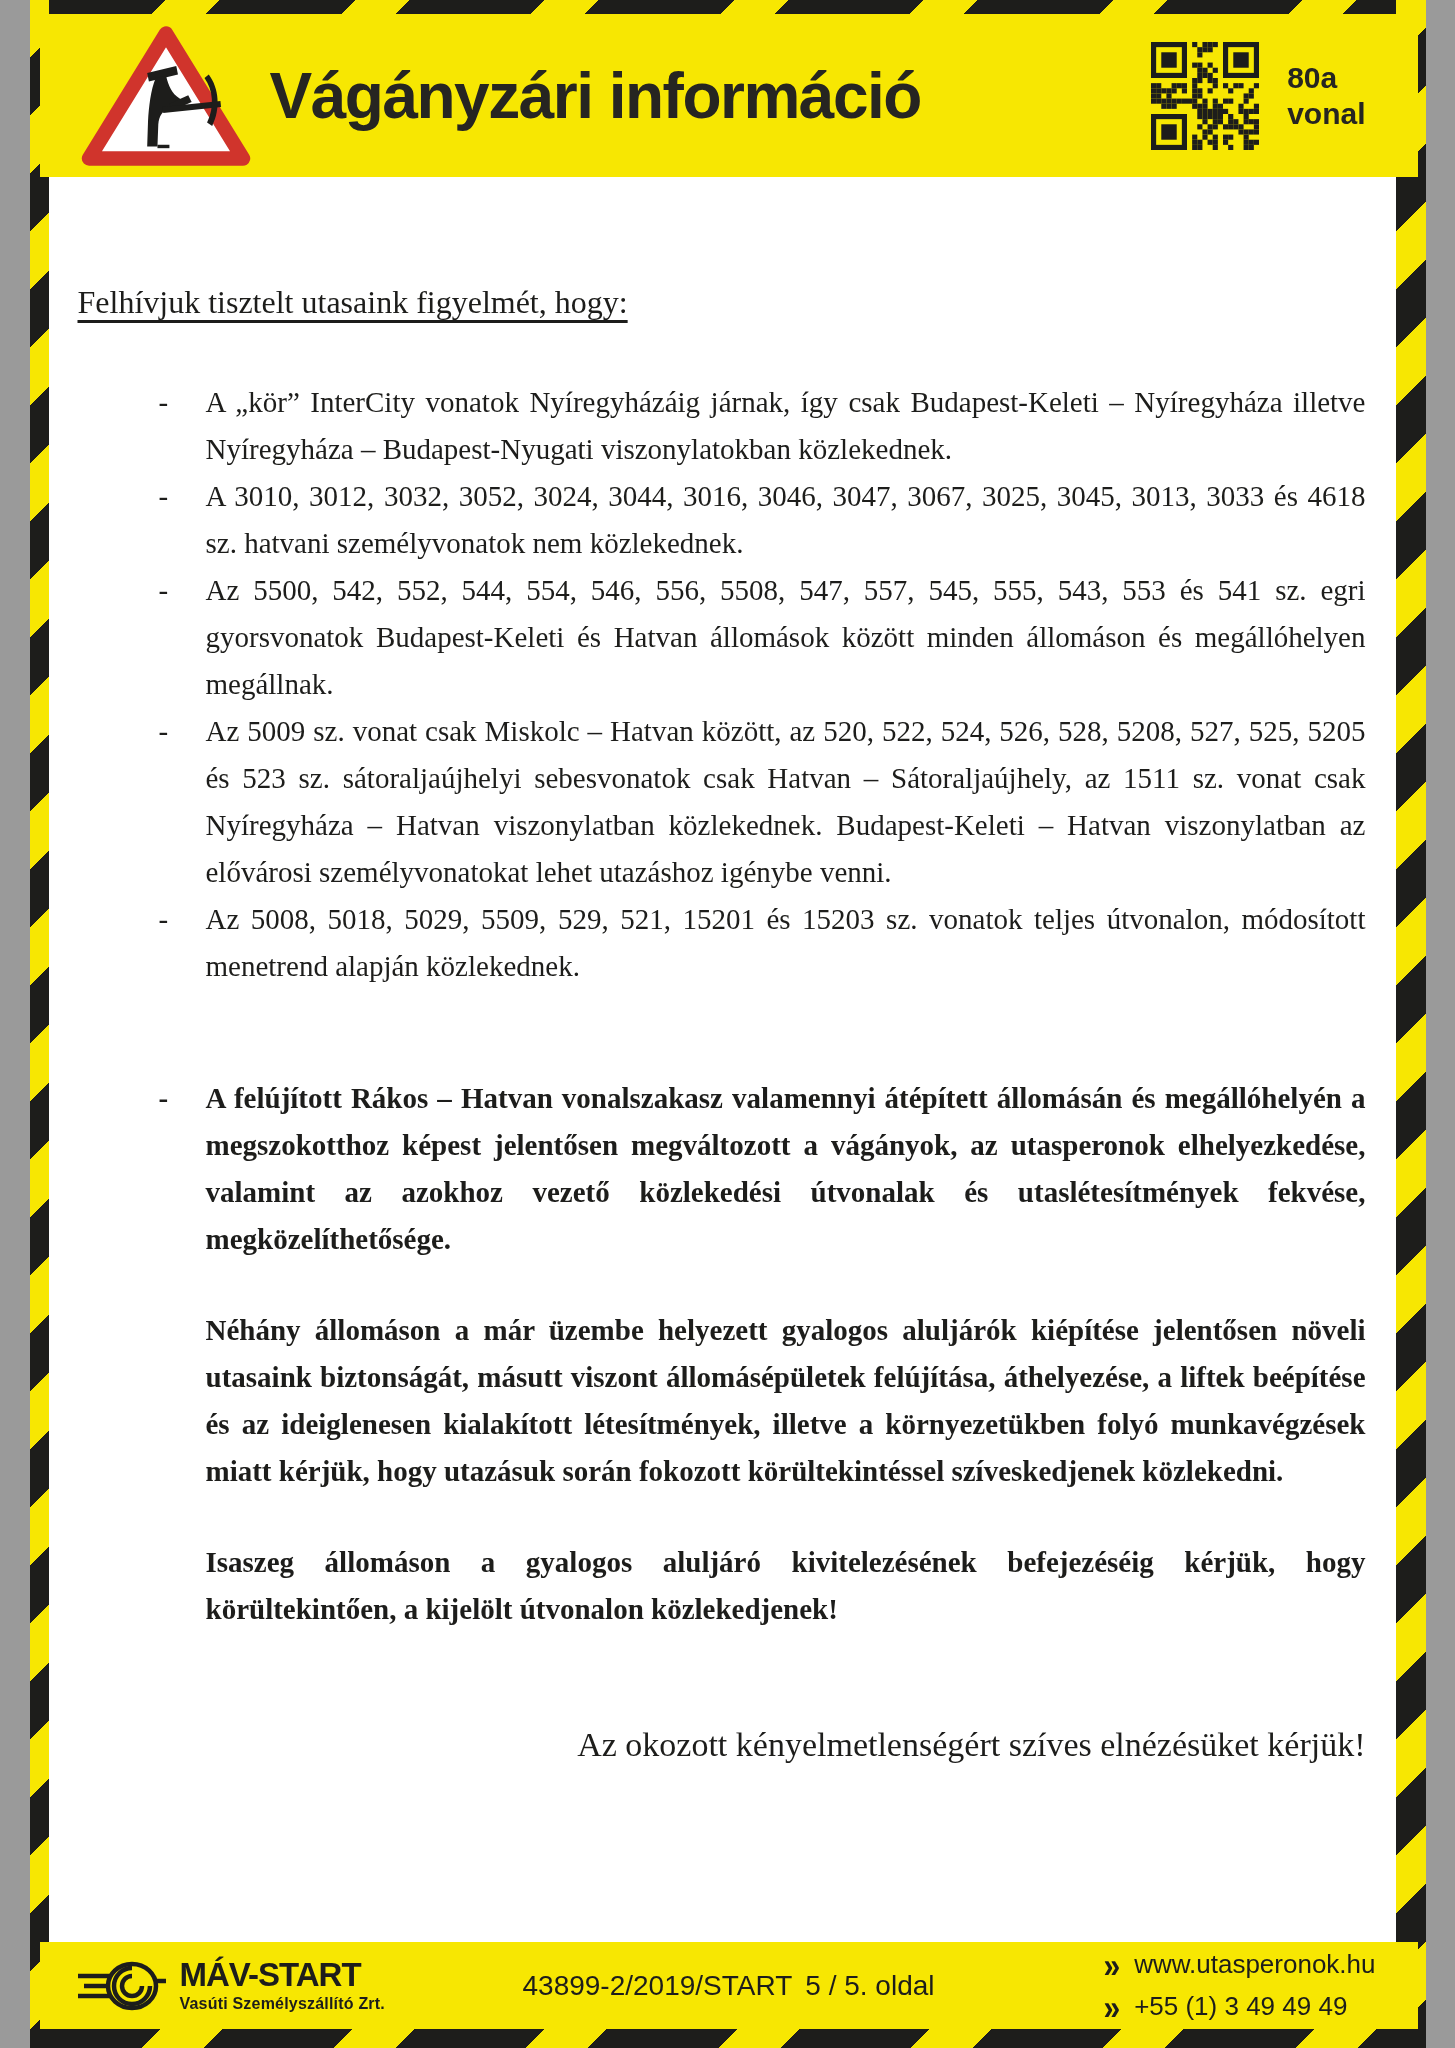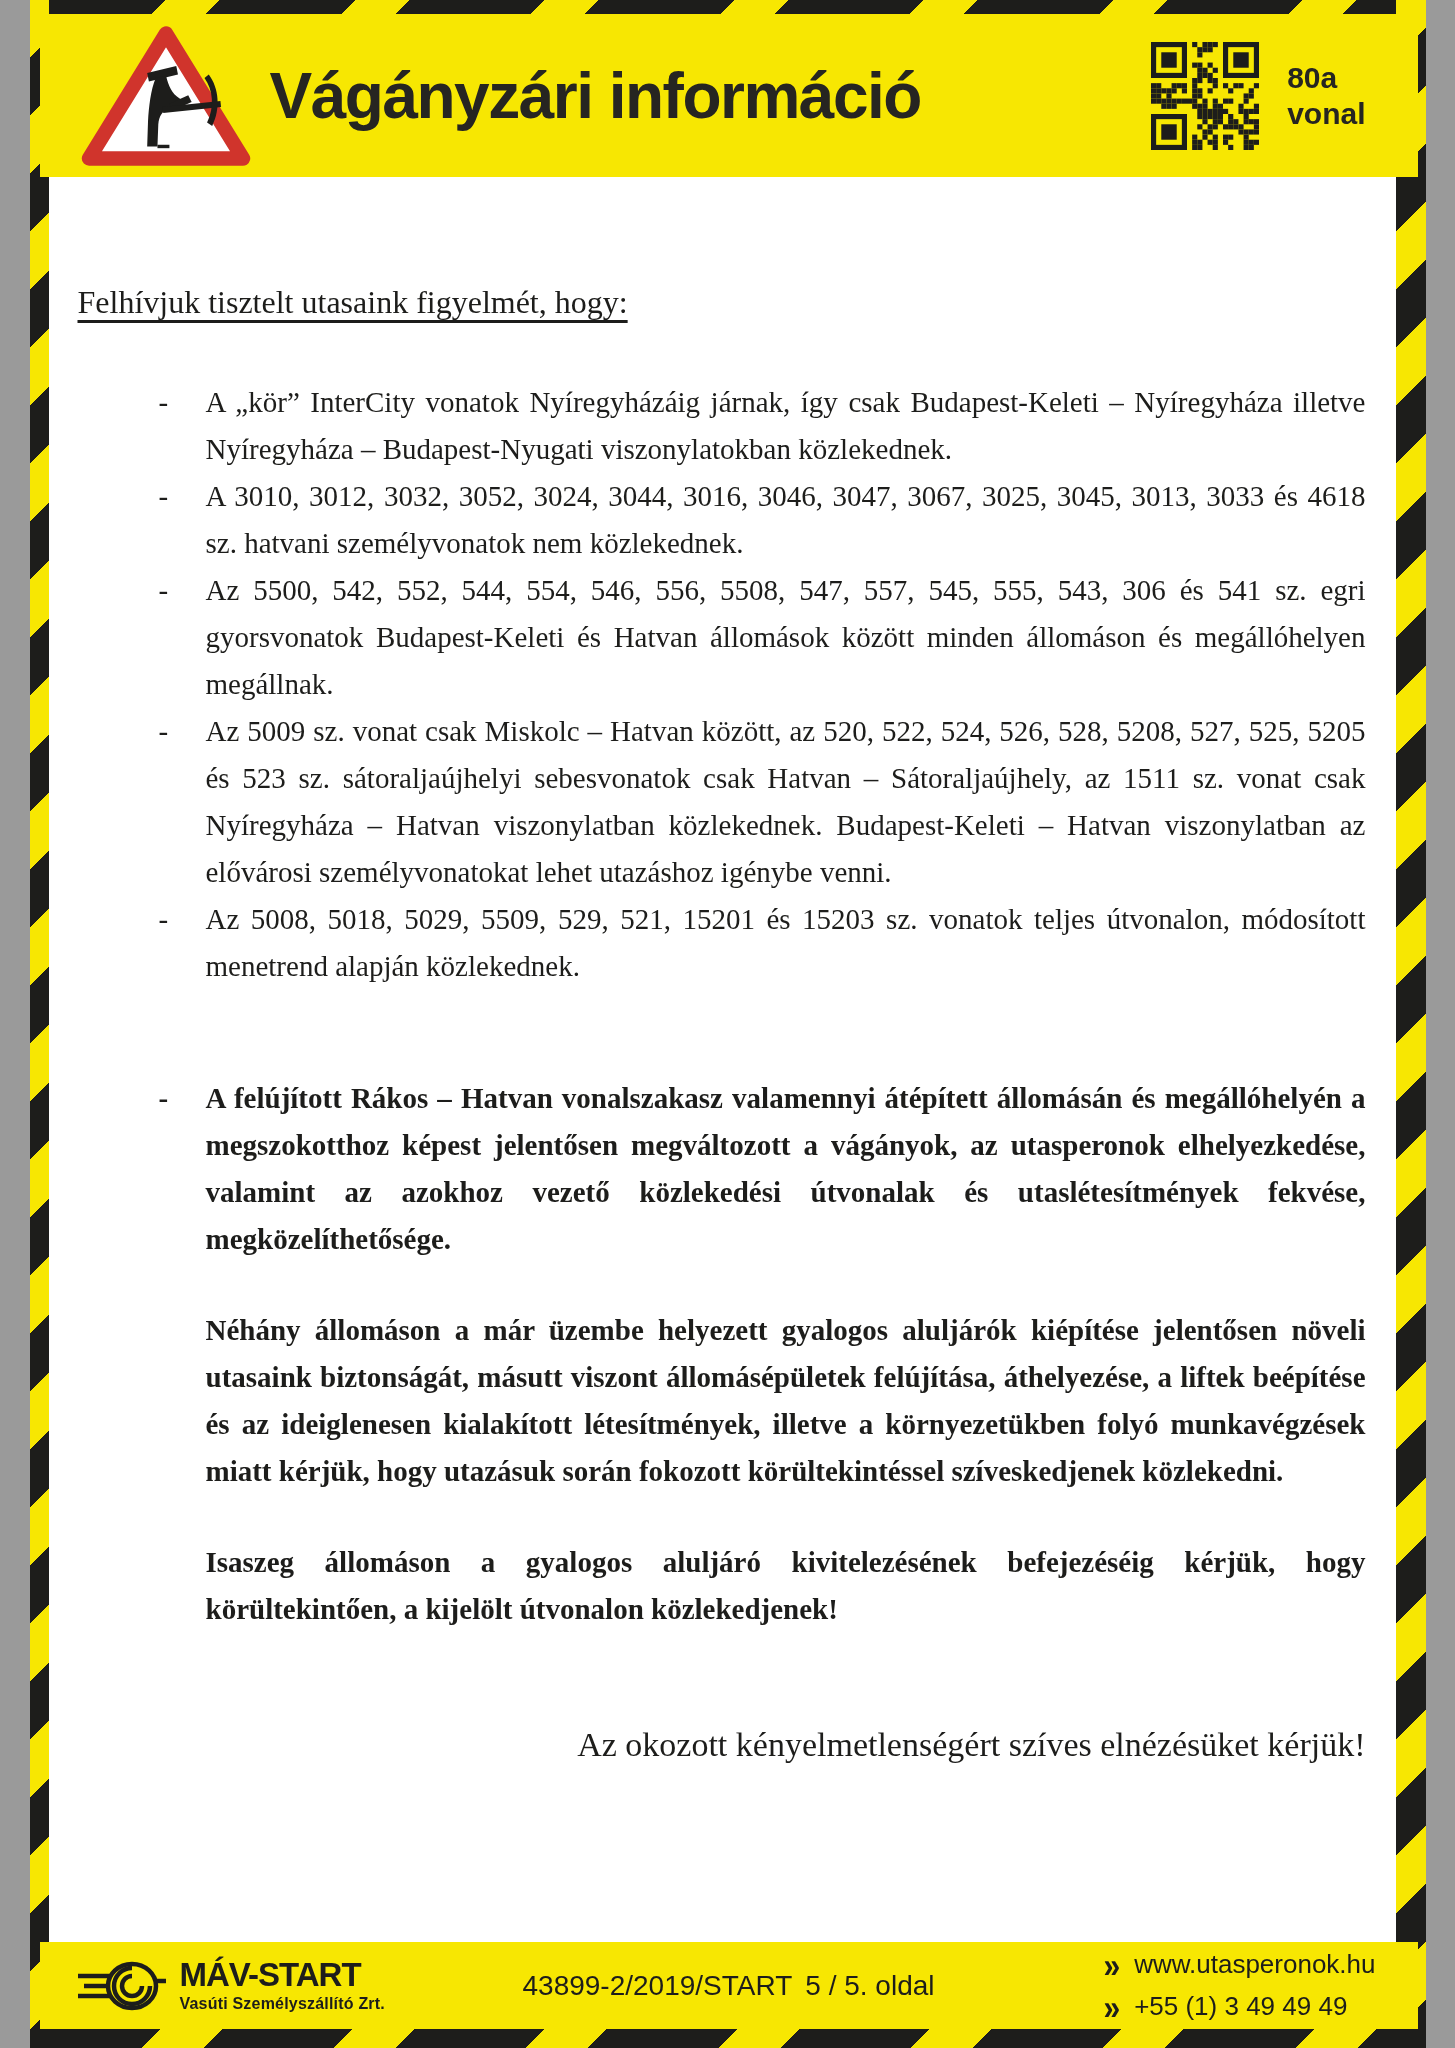--- a/index.html
+++ b/index.html
@@ -237,21 +237,21 @@
       <li>
         <span class="dash">-</span>
         <p>A „kör” InterCity vonatok Nyíregyházáig járnak, így csak Budapest-Keleti – Nyíregyháza illetve Nyíregyháza – Budapest-Nyugati viszonylatokban közlekednek.</p>
       </li>
       <li>
         <span class="dash">-</span>
         <p>A 3010, 3012, 3032, 3052, 3024, 3044, 3016, 3046, 3047, 3067, 3025, 3045, 3013, 3033 és 4618 sz. hatvani személyvonatok nem közlekednek.</p>
       </li>
       <li>
         <span class="dash">-</span>
-        <p>Az 5500, 542, 552, 544, 554, 546, 556, 5508, 547, 557, 545, 555, 543, 306 és 541 sz. egri gyorsvonatok Budapest-Keleti és Hatvan állomások között minden állomáson és megállóhelyen megállnak.</p>
+        <p>Az 5500, 542, 552, 544, 554, 546, 556, 5508, 547, 557, 545, 555, 543, 553 és 541 sz. egri gyorsvonatok Budapest-Keleti és Hatvan állomások között minden állomáson és megállóhelyen megállnak.</p>
       </li>
       <li>
         <span class="dash">-</span>
         <p>Az 5009 sz. vonat csak Miskolc – Hatvan között, az 520, 522, 524, 526, 528, 5208, 527, 525, 5205 és 523 sz. sátoraljaújhelyi sebesvonatok csak Hatvan – Sátoraljaújhely, az 1511 sz. vonat csak Nyíregyháza – Hatvan viszonylatban közlekednek. Budapest-Keleti – Hatvan viszonylatban az elővárosi személyvonatokat lehet utazáshoz igénybe venni.</p>
       </li>
       <li>
         <span class="dash">-</span>
         <p>Az 5008, 5018, 5029, 5509, 529, 521, 15201 és 15203 sz. vonatok teljes útvonalon, módosított menetrend alapján közlekednek.</p>
       </li>
     </ul>

